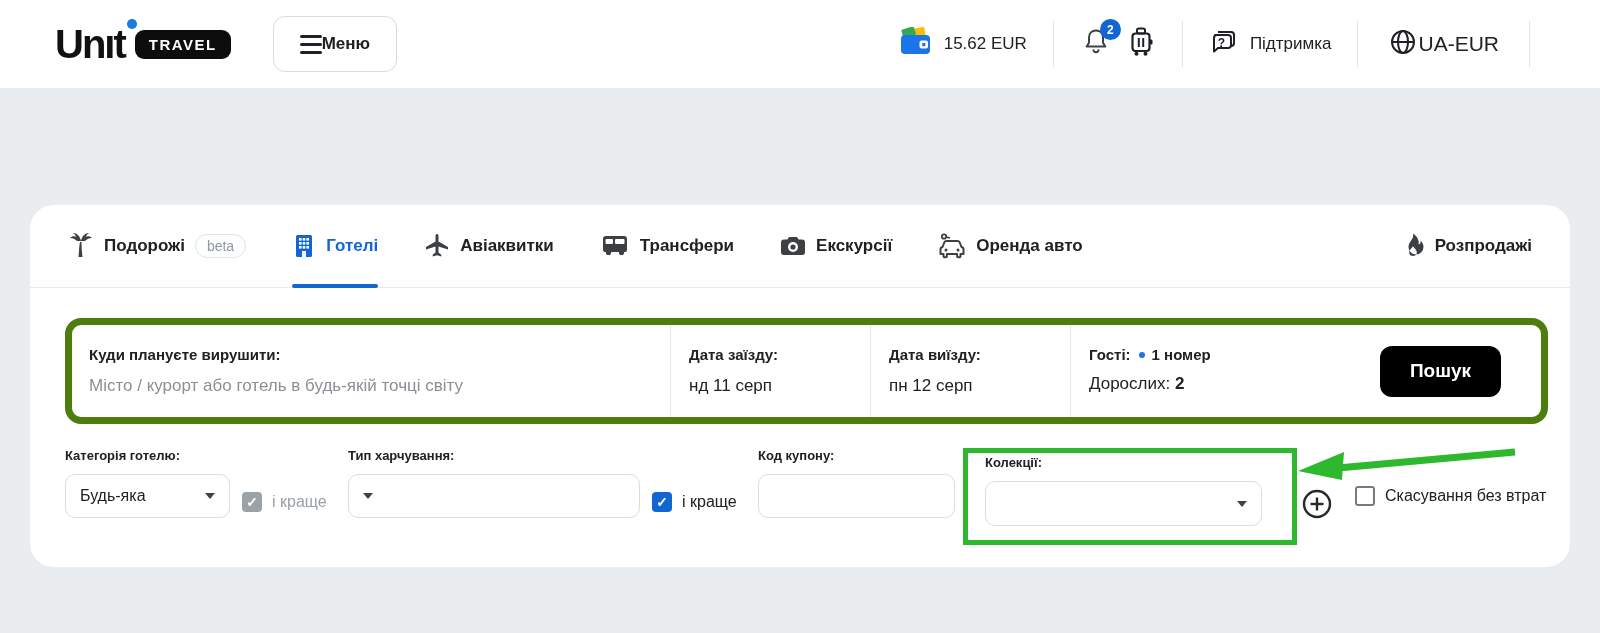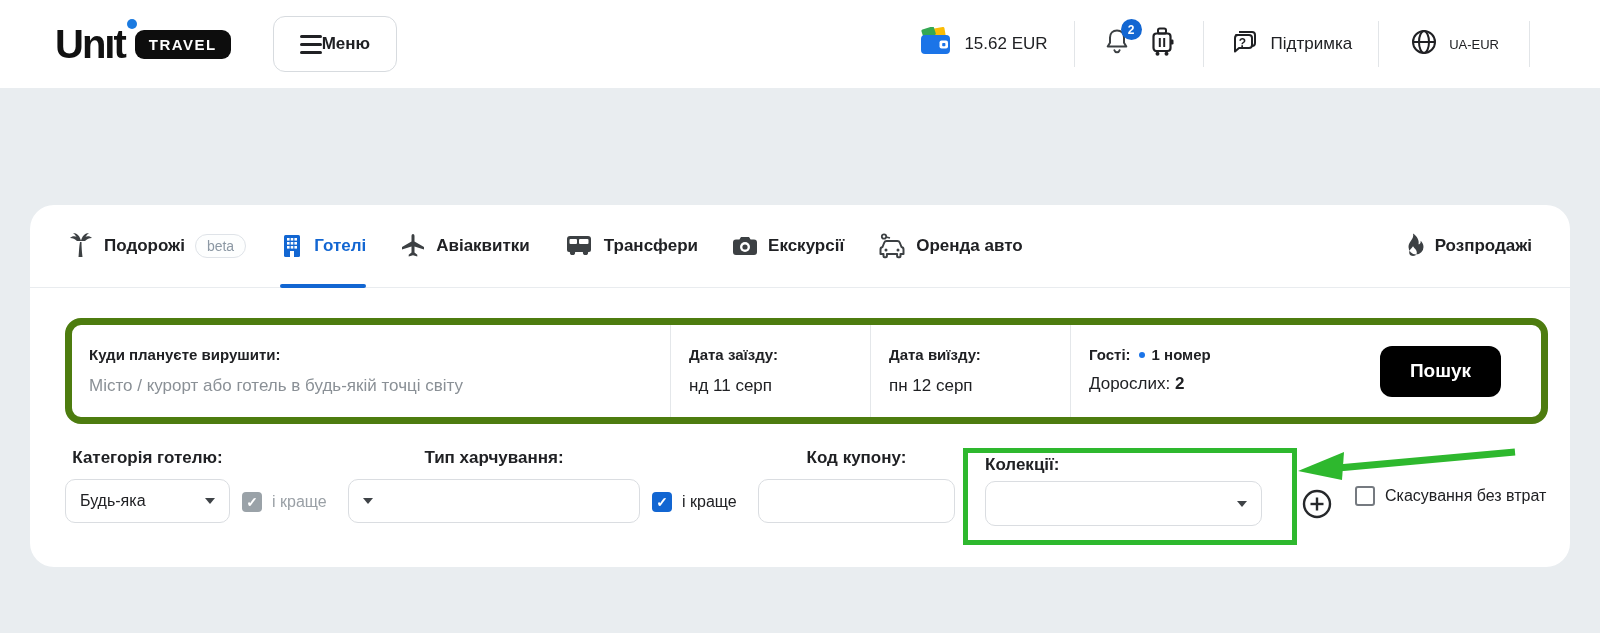--- a/index.html
+++ b/index.html
@@ -21,32 +21,32 @@
   .vdiv { width:1px; height:46px; background:#e2e5e8; }
   .hdr-item { display:flex; align-items:center; cursor:pointer; }
   .wallet-group { padding-right:26px; }
   .wallet-balance { font-size:17px; margin-left:11px; }
   .bell-wrap { position:relative; margin:0 18px 0 28px; }
   .badge { position:absolute; top:-8px; right:-11px; width:21px; height:21px; border-radius:50%; background:#1266d2; color:#fff; font-size:12px; font-weight:700; display:flex; align-items:center; justify-content:center; }
   .suitcase-wrap { margin-right:28px; }
   .support-group { margin:0 26px; }
   .support-label { font-size:17px; margin-left:11px; }
   .locale-group { margin:0 30px; }
-  .locale-label { font-size:13px; margin-left:10px; }
+  .locale-label { font-size:21px; }
   .user-group { margin-left:28px; }
   .avatar { position:relative; width:40px; height:40px; border-radius:50%; background:#3a3f45; overflow:visible; }
   .avatar svg { position:absolute; left:0; top:0; }
   .presence-dot { position:absolute; top:-2px; right:-2px; width:13px; height:13px; border-radius:50%; background:#f2c41d; }
   .user-name { font-size:17px; font-weight:600; margin-left:13px; }
 
   
   .card { position:absolute; left:30px; top:205px; width:1540px; height:362px; background:#fff; border-radius:24px; }
 
   
-  .tabs-row { height:83px; display:flex; align-items:center; padding:0 38px; border-bottom:1px solid #e9ecef; }
+  .tabs-row { height:83px; display:flex; align-items:center; padding:0 38px; border-bottom:1px solid #e9ecef;gap:12px; }
   .tab { position:relative; height:100%; display:flex; align-items:center; gap:10px; margin-right:34px; font-size:17px; font-weight:700; color:#202124; cursor:pointer; white-space:nowrap; }
   .tab .ticon { display:flex; align-items:center; }
   .tab.active { color:#1266d2; }
   .tab.active::after { content:""; position:absolute; left:0; right:0; bottom:-1px; height:4px; border-radius:3px; background:#1266d2; }
   .beta-pill { border:1px solid #dfe3e8; border-radius:14px; padding:3px 11px; font-size:14px; font-weight:400; color:#8c98a4; background:#fdfefe; }
   .tab-sales { margin-left:auto; margin-right:0; }
 
   
   .search-row { margin:30px 22px 0 35px; height:106px; border:7px solid #4d7c0f; border-radius:16px; display:flex; align-items:stretch; }
   .s-sec { padding:21px 0 0 18px; cursor:pointer; }
@@ -61,21 +61,21 @@
   .guest-line1 { font-size:15px; font-weight:700; margin-bottom:11px; display:flex; align-items:center; }
   .guest-dot { width:6px; height:6px; border-radius:50%; background:#1b74e8; margin:0 7px 0 8px; }
   .guest-line2 { font-size:17px; }
   .guest-line2 b { font-weight:700; }
   .search-btn-wrap { flex:1; display:flex; align-items:center; justify-content:flex-end; padding-right:40px; }
   .search-btn { width:121px; height:51px; background:#000000; color:#fff; border:none; border-radius:12px; font-size:19px; font-weight:700; font-family:"Liberation Sans",sans-serif; cursor:pointer; }
 
   
   .filters-row { position:relative; height:108px; margin-top:24px; }
   .fgroup { position:absolute; top:0; }
-  .f-label { font-size:17px; font-weight:700; margin-bottom:11px;text-align:center; }
+  .f-label { font-size:13px; font-weight:700; margin-bottom:11px; }
   .control { height:44px; border:1px solid #dadde1; border-radius:10px; background:#fff; display:flex; align-items:center; padding:0 14px; font-size:16px; cursor:pointer; }
   .control .val { flex:1; }
   .caret { width:0; height:0; border-left:5.5px solid transparent; border-right:5.5px solid transparent; border-top:6.5px solid #3f4347; }
   .coupon-input { width:197px; height:44px; border:1px solid #dadde1; border-radius:10px; padding:0 14px; font-size:16px; font-family:"Liberation Sans",sans-serif; outline:none; }
   .chk-group { position:absolute; display:flex; align-items:center; gap:10px; cursor:pointer; }
   .chk { width:20px; height:20px; border-radius:4px; display:flex; align-items:center; justify-content:center; font-size:14px; font-weight:700; color:#fff; }
   .chk.gray { background:#9aa2a8; }
   .chk.blue { background:#1266d2; }
   .chk.empty { background:#fff; border:2px solid #757a80; border-radius:3px; }
   .chk-label { font-size:16px; }

